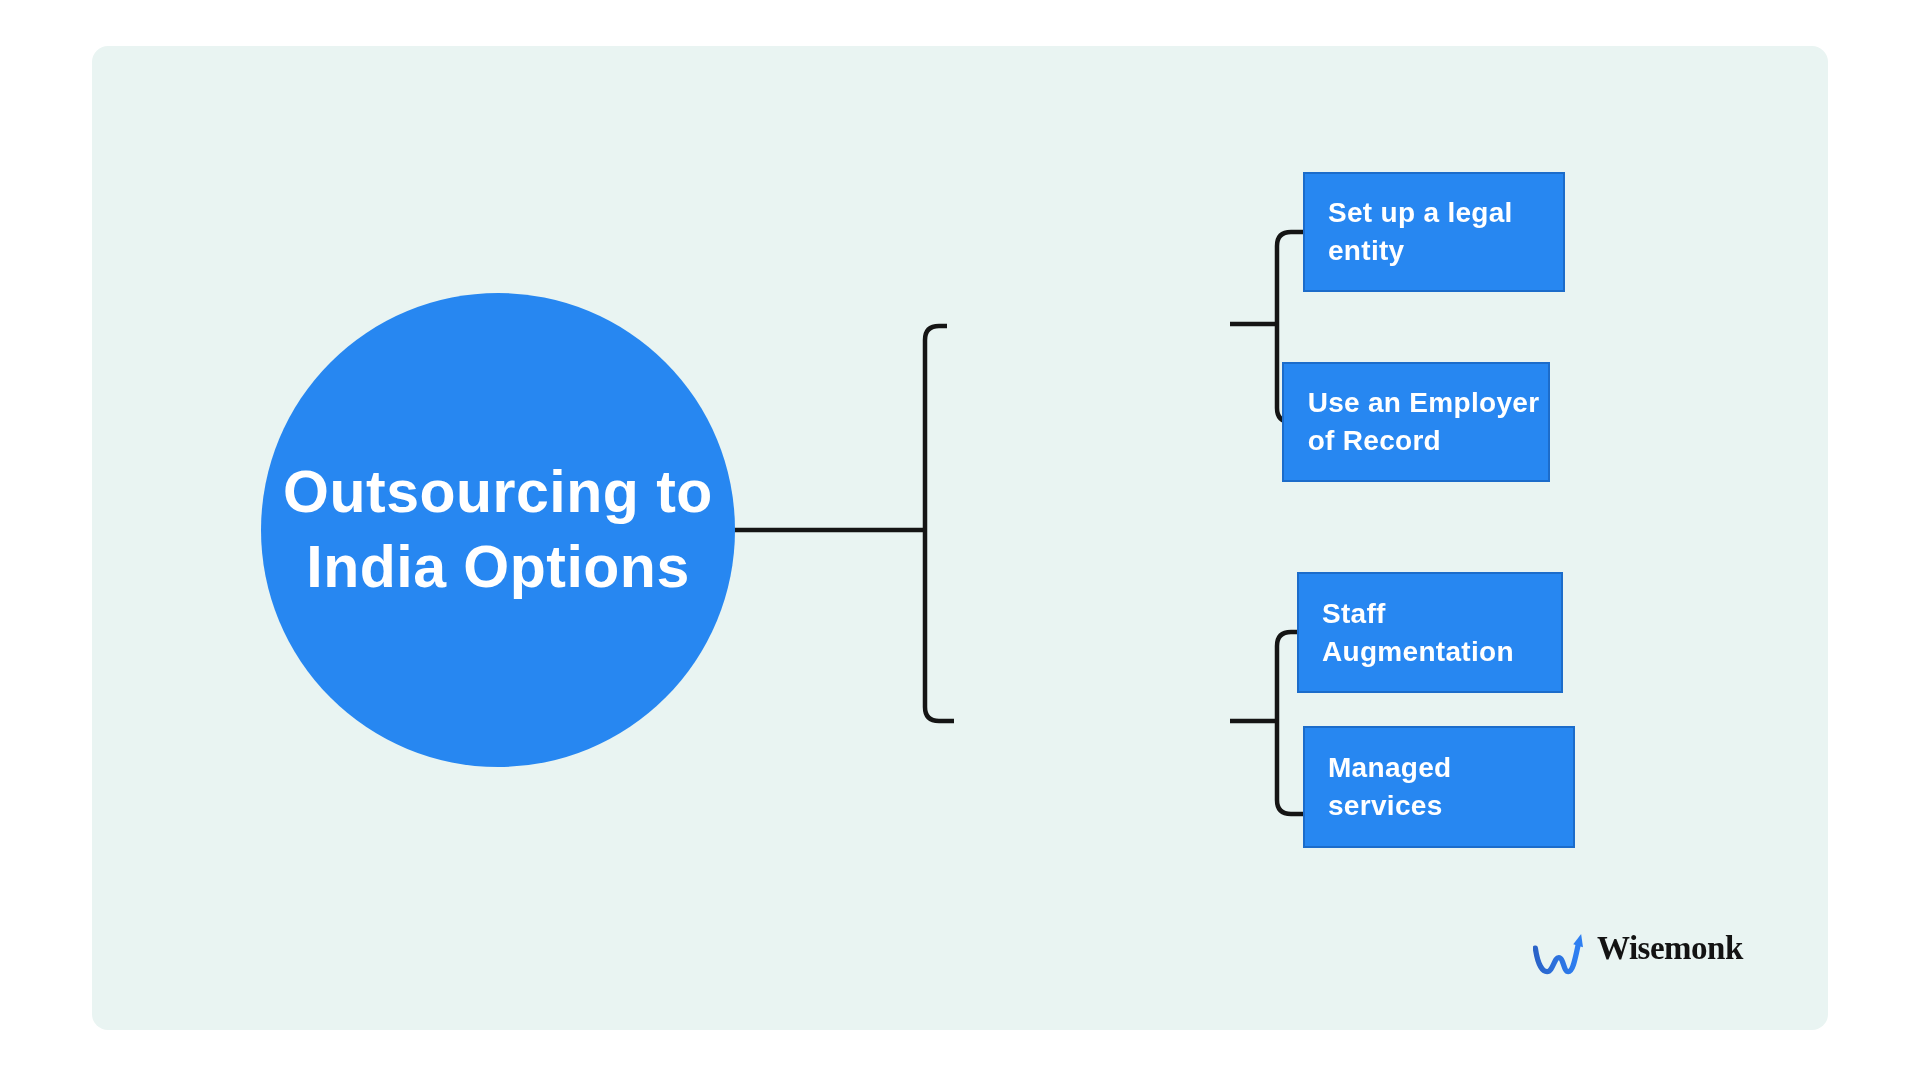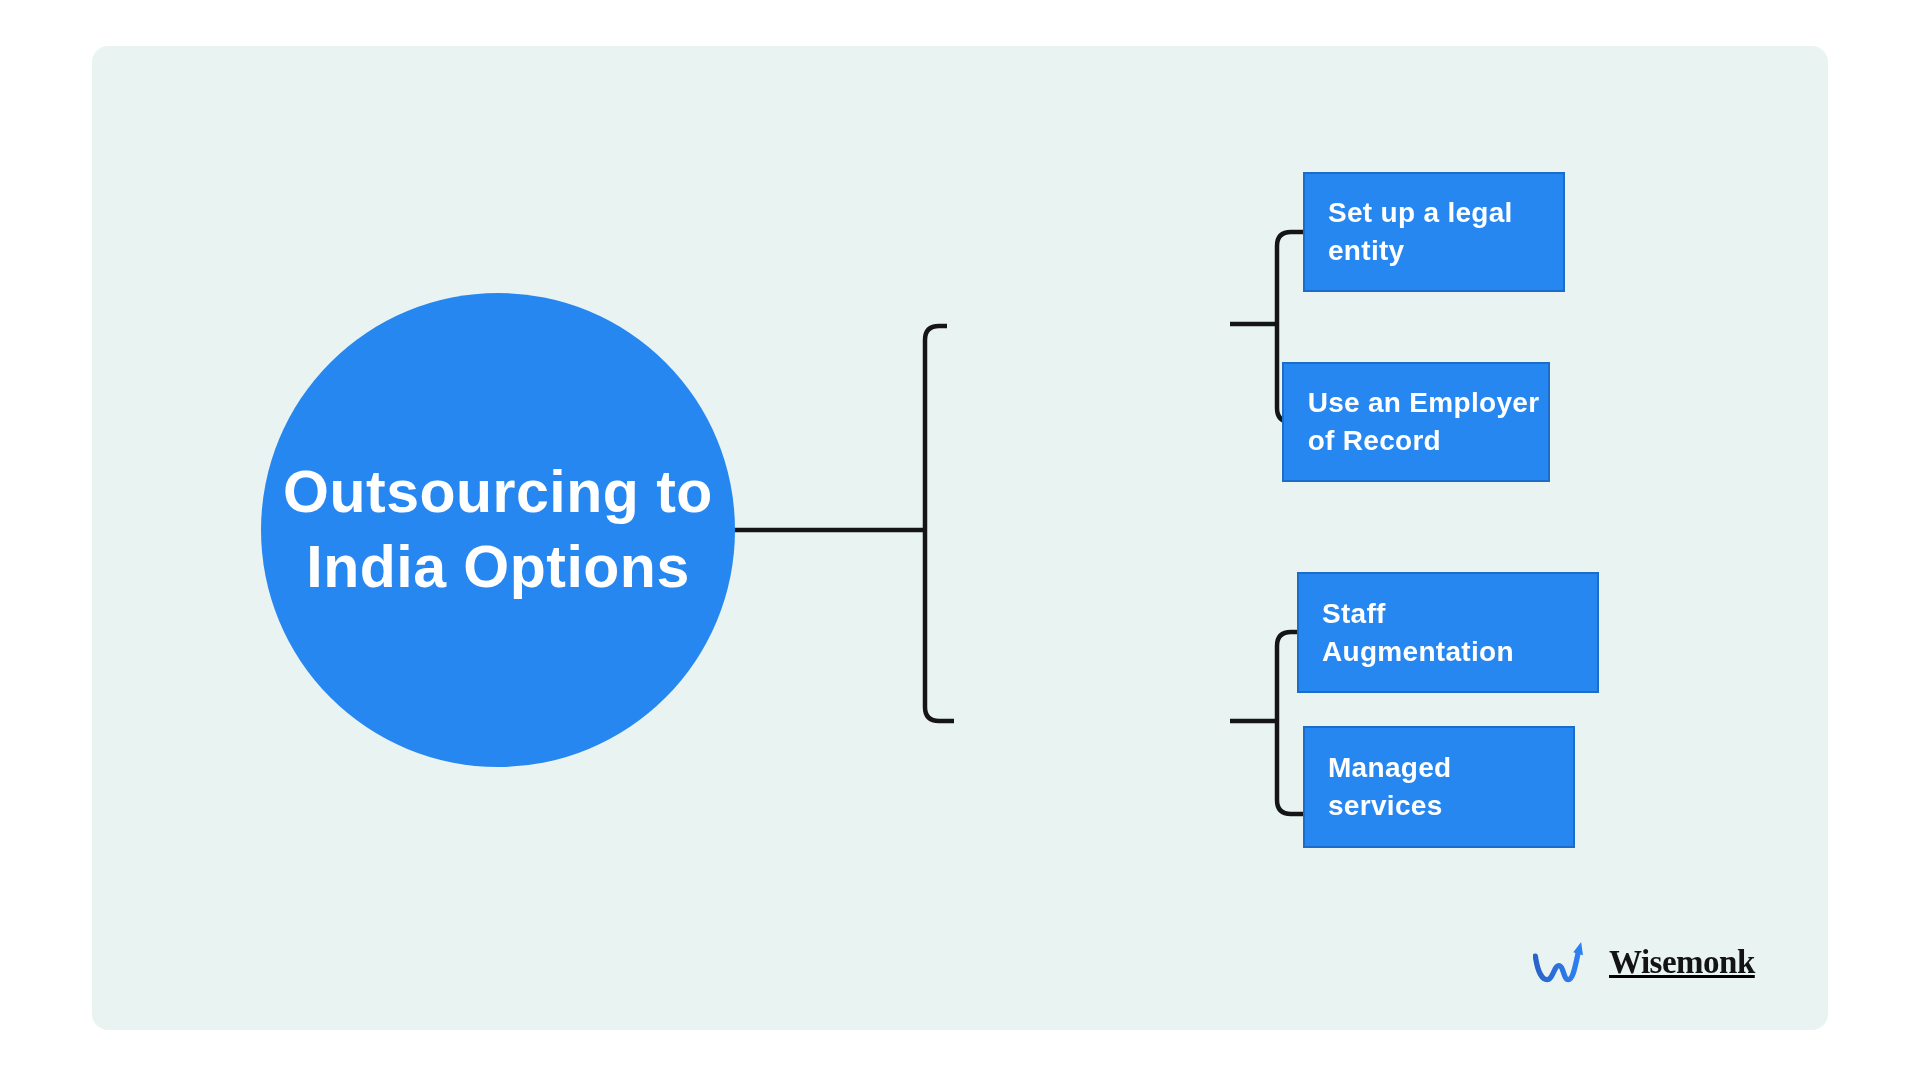--- a/index.html
+++ b/index.html
@@ -70,31 +70,29 @@
     font-weight: 700;
     white-space: pre-line;
     padding-left: 23px;
     padding-right: 8px;
     letter-spacing: 0.3px;
   }
   .node-branch-a { left: 853px; top: 218px; width: 286px; height: 123px; }
   .node-branch-b { left: 861px; top: 623px; width: 278px; height: 105px; }
   .node-leaf-a1  { left: 1211px; top: 126px; width: 262px; height: 120px; }
   .node-leaf-a2  { left: 1190px; top: 316px; width: 268px; height: 120px; justify-content: center; }
-  .node-leaf-b1  { left: 1205px; top: 526px; width: 302px; height: 121px; }
+  .node-leaf-b1  { left: 1205px; top: 526px; width: 266px; height: 121px; }
   .node-leaf-b2  { left: 1211px; top: 680px; width: 272px; height: 122px; }
   .logo {
     position: absolute;
     left: 1441px;
     top: 884px;
     height: 64px;
     display: flex;
-    align-items: center;
-    gap: 22px;
-    text-decoration: underline;
+    gap: 10px;
   }
   .logo-mark { display: block; }
   .logo-text {
     font-family: "Liberation Serif", serif;
     font-size: 33px;
     font-weight: 700;
     color: #131313;
     letter-spacing: -0.5px;
   }
 </style>

